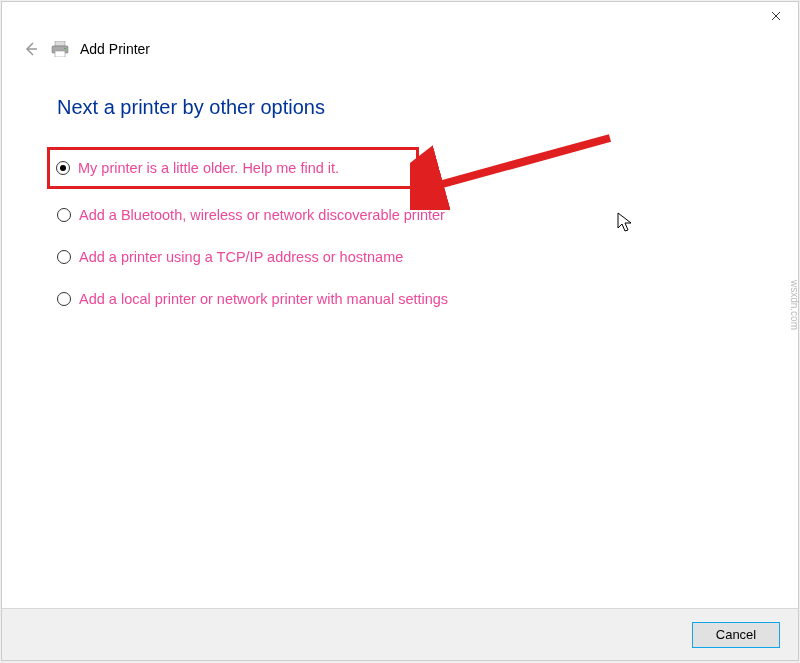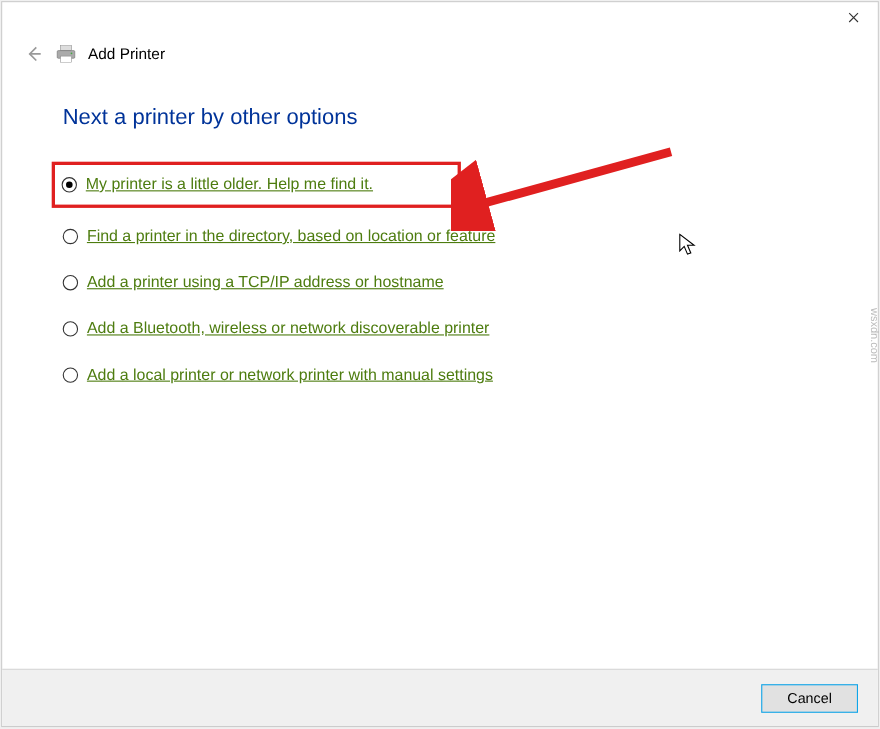--- a/index.html
+++ b/index.html
@@ -83,21 +83,21 @@
       background: #fff;
     }
     .radio.checked::after {
       content: "";
       position: absolute;
       width: 6px; height: 6px;
       background: #000;
       border-radius: 50%;
       top: 3px; left: 3px;
     }
-    .option-label { color: #4d7c0f; font-size: 14.5px; text-decoration: underline; }
+    .option-label { color: #ec4899; font-size: 14.5px; }
     .shared-group { margin-bottom: 22px; }
     .shared-input-row {
       display: flex; gap: 14px;
       margin: 10px 0 8px 44px;
       align-items: center;
     }
     .shared-input {
       width: 530px; height: 28px;
       border: 1px solid #bfbfbf;
       padding: 2px 6px;
@@ -195,34 +195,30 @@
   <div class="content">
     <div class="heading">Next a printer by other options</div>
 
     <div class="options">
 
       <label class="option-row highlight">
         <span class="radio checked"></span>
         <span class="option-label">My printer is a little older. Help me find it.</span>
       </label>
 
+
+
       <label class="option-row">
         <span class="radio"></span>
-        <span class="option-label">Find a printer in the directory, based on location or feature</span>
-      </label>
-
+        <span class="option-label">Add a Bluetooth, wireless or network discoverable printer</span>
+      </label>
 
       <label class="option-row">
         <span class="radio"></span>
         <span class="option-label">Add a printer using a TCP/IP address or hostname</span>
-      </label>
-
-      <label class="option-row">
-        <span class="radio"></span>
-        <span class="option-label">Add a Bluetooth, wireless or network discoverable printer</span>
       </label>
 
       <label class="option-row">
         <span class="radio"></span>
         <span class="option-label">Add a local printer or network printer with manual settings</span>
       </label>
 
     </div>
   </div>
 

